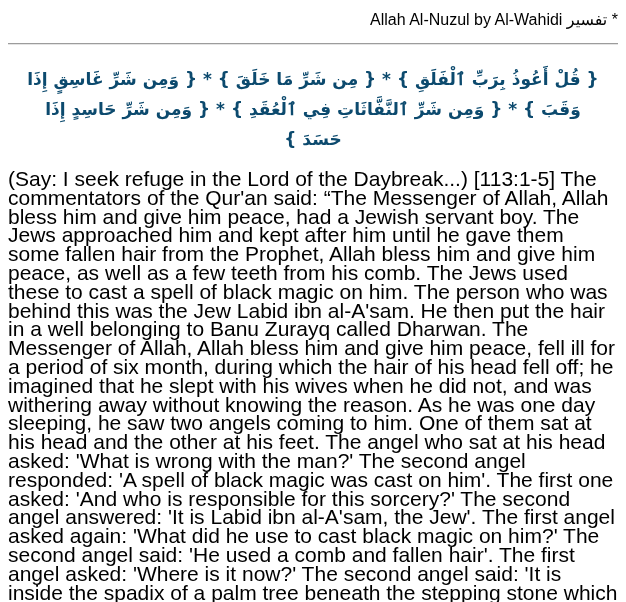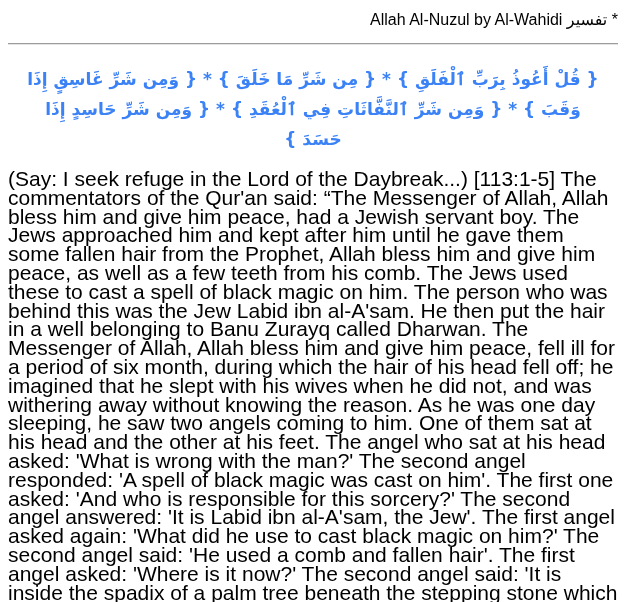--- a/index.html
+++ b/index.html
@@ -56,17 +56,17 @@
   </style>
 </head>
 <body>
 
 <div class="page">
 
   <div class="header-title">Allah Al-Nuzul by Al-Wahidi تفسير *</div>
 
   <hr class="divider">
 
-  <div class="verse-arabic" style="color:#3b82f6">{ قُلْ أَعُوذُ بِرَبِّ ٱلْفَلَقِ } * { مِن شَرِّ مَا خَلَقَ } * { وَمِن شَرِّ غَاسِقٍ إِذَا وَقَبَ } * { وَمِن شَرِّ ٱلنَّفَّاثَاتِ فِي ٱلْعُقَدِ } * { وَمِن شَرِّ حَاسِدٍ إِذَا حَسَدَ }</div>
+  <div class="verse-arabic" style="color:#0c4a6e">{ قُلْ أَعُوذُ بِرَبِّ ٱلْفَلَقِ } * { مِن شَرِّ مَا خَلَقَ } * { وَمِن شَرِّ غَاسِقٍ إِذَا وَقَبَ } * { وَمِن شَرِّ ٱلنَّفَّاثَاتِ فِي ٱلْعُقَدِ } * { وَمِن شَرِّ حَاسِدٍ إِذَا حَسَدَ }</div>
 
   <div class="commentary">(Say: I seek refuge in the Lord of the Daybreak...) [113:1-5] The commentators of the Qur'an said: “The Messenger of Allah, Allah bless him and give him peace, had a Jewish servant boy. The Jews approached him and kept after him until he gave them some fallen hair from the Prophet, Allah bless him and give him peace, as well as a few teeth from his comb. The Jews used these to cast a spell of black magic on him. The person who was behind this was the Jew Labid ibn al-A'sam. He then put the hair in a well belonging to Banu Zurayq called Dharwan. The Messenger of Allah, Allah bless him and give him peace, fell ill for a period of six month, during which the hair of his head fell off; he imagined that he slept with his wives when he did not, and was withering away without knowing the reason. As he was one day sleeping, he saw two angels coming to him. One of them sat at his head and the other at his feet. The angel who sat at his head asked: 'What is wrong with the man?' The second angel responded: 'A spell of black magic was cast on him'. The first one asked: 'And who is responsible for this sorcery?' The second angel answered: 'It is Labid ibn al-A'sam, the Jew'. The first angel asked again: 'What did he use to cast black magic on him?' The second angel said: 'He used a comb and fallen hair'. The first angel asked: 'Where is it now?' The second angel said: 'It is inside the spadix of a palm tree beneath the stepping stone which is inside the well of Dharwan', at which point the Messenger of Allah, Allah bless him and give him peace, woke up. He said: 'O 'A'ishah, do you not think that this is from Allah to inform me of the cause of my illness?' He then sent 'Ali [ibn Abi Talib], al-Zubayr [ibn al-'Awwam] and 'Ammar [ibn Yasir] who drained the water of that well as one would drain the dust of henna. They lifted the stone and got the spadix out and found therein some of the hair of the Messenger of Allah, Allah bless him and give him peace, as well a few teeth from his comb.</div>
 
 </div>
 
 </body></html>

